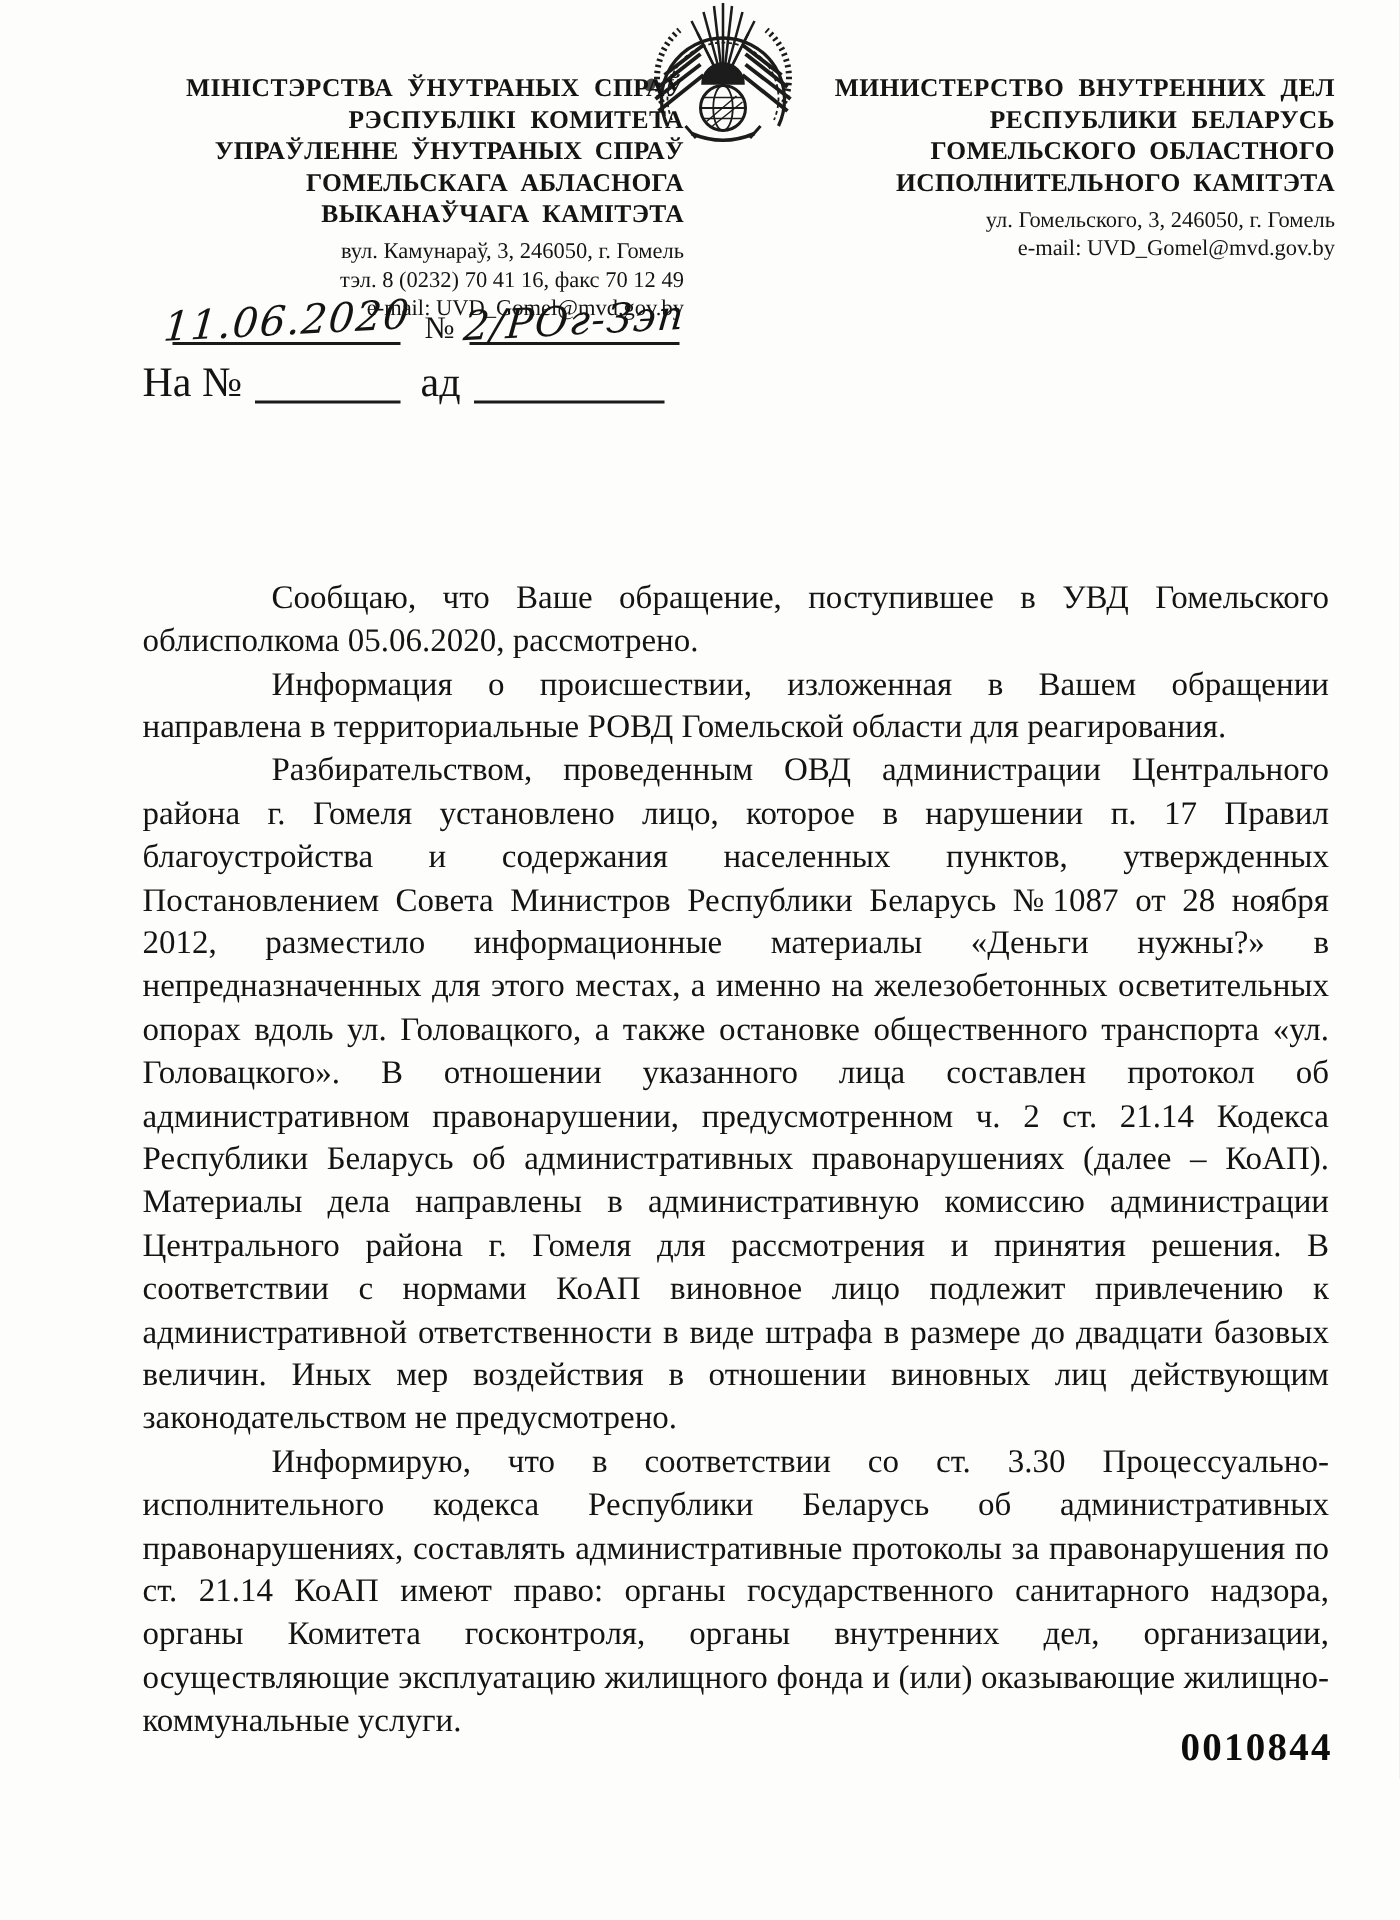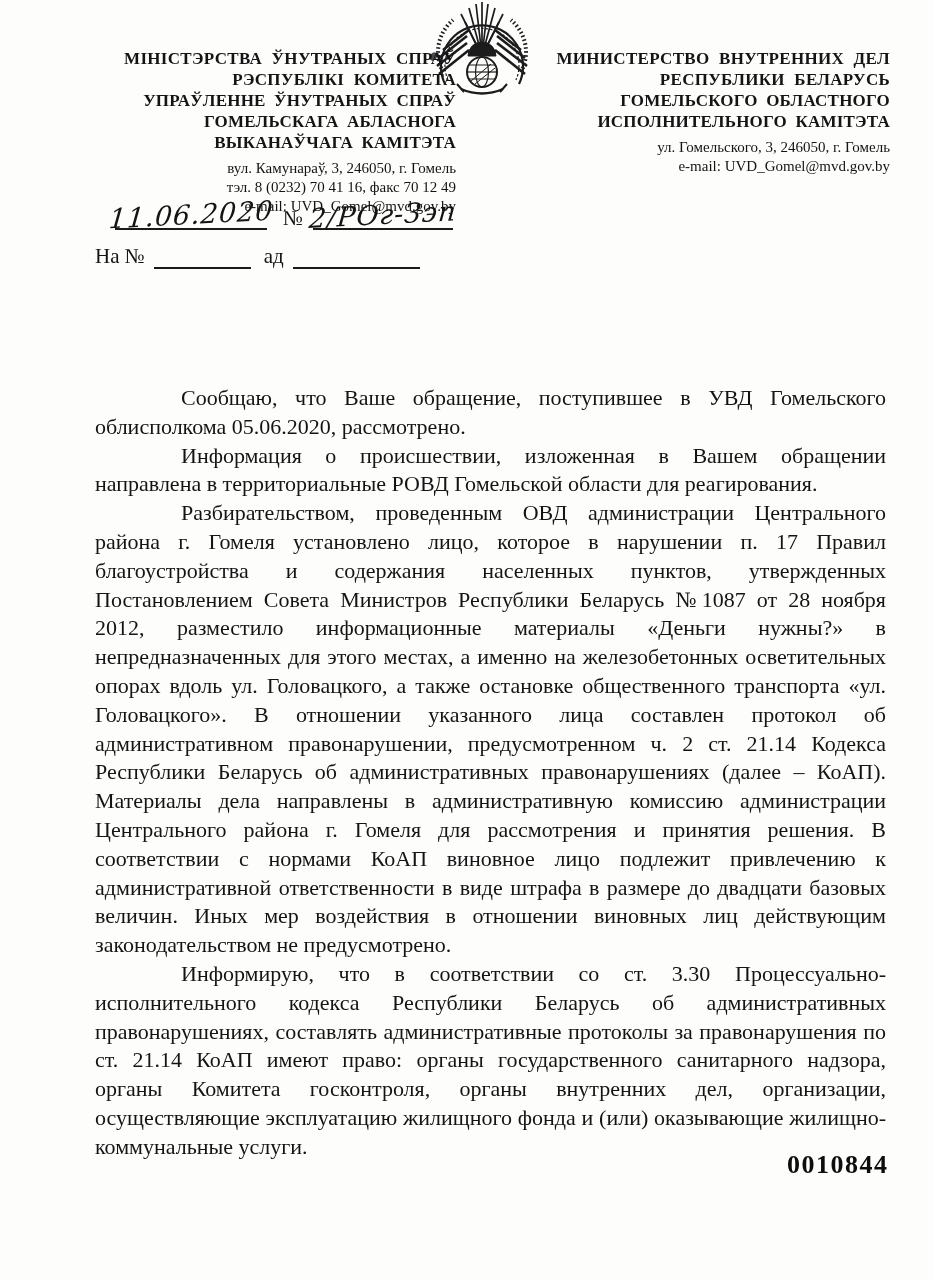--- a/index.html
+++ b/index.html
@@ -52,21 +52,21 @@
     font-size:27px; line-height:30px;
     letter-spacing:1px;
     transform:rotate(-3deg) skewX(-8deg);
     white-space:nowrap;
     margin-bottom:-2px;
   }
   .no-label { font-size:21px; line-height:24px; margin:0 10px 0 16px; }
   .ref-line2 {
     position:absolute; left:95px; top:243px;
     display:flex; align-items:flex-end;
-    font-size:21px; line-height:26px;
+    font-size:28px; line-height:26px;
   }
   .blank-line { border-bottom:2px solid #1a1a1a; height:24px; }
   .blank1 { width:97px; margin-left:9px; }
   .blank2 { width:127px; margin-left:9px; }
   .ad-label { margin-left:13px; }
   
   .body-text {
     position:absolute; left:95px; top:384px; width:791px;
     font-size:22px; line-height:28.8px;
     text-align:justify;

